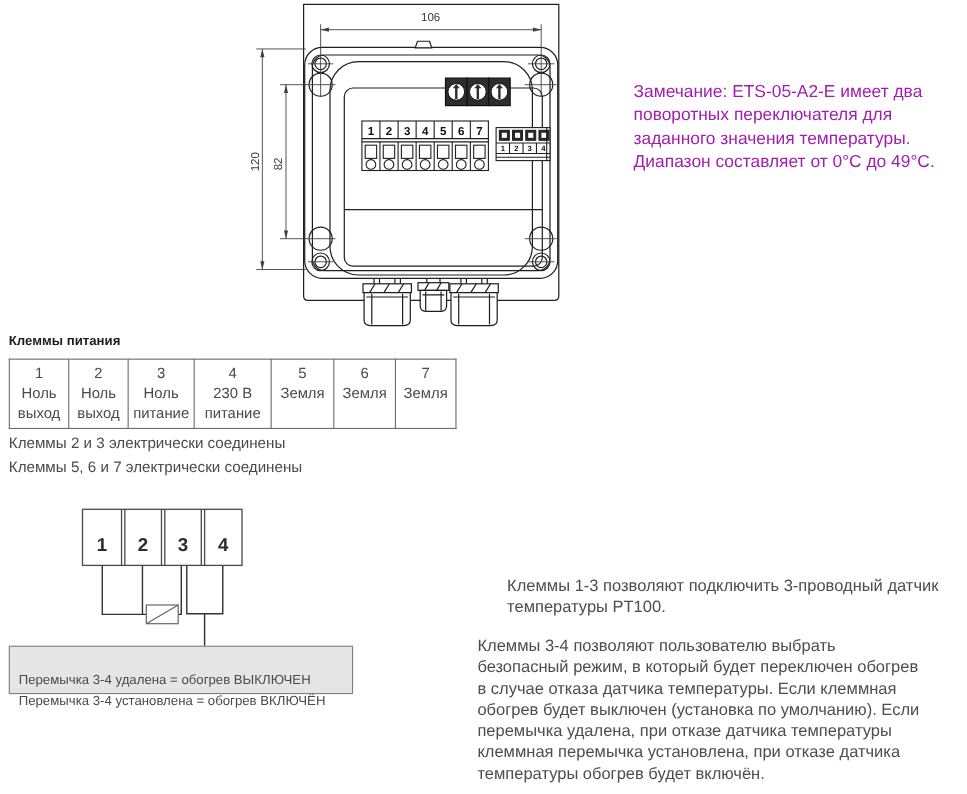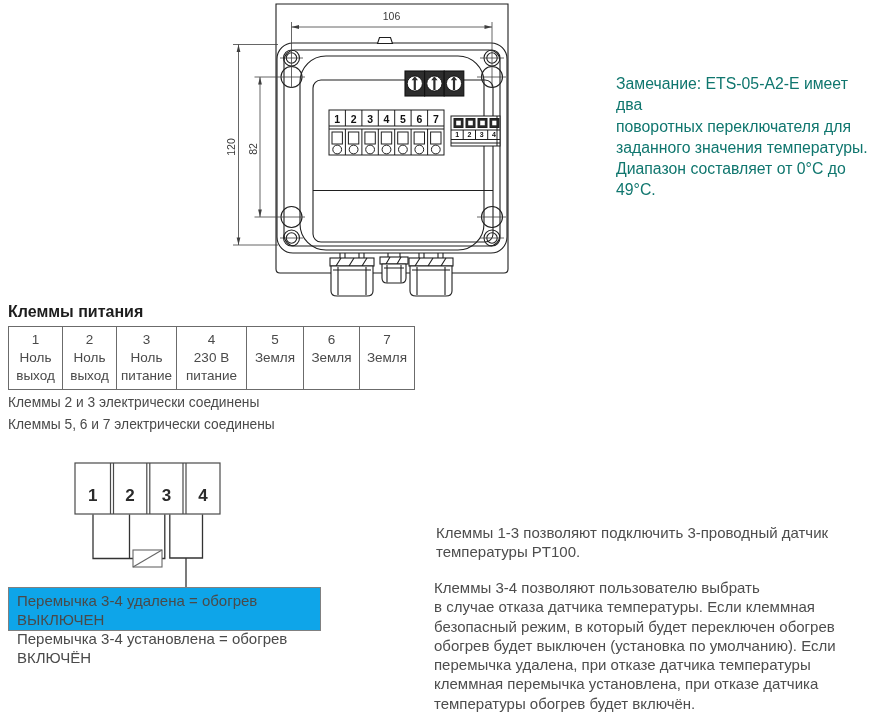--- a/index.html
+++ b/index.html
@@ -4,29 +4,29 @@
 <style>
   html,body{margin:0;padding:0;background:#fff;}
   #page{position:relative;width:879px;height:722px;background:#fff;
         font-family:"Liberation Sans","DejaVu Sans",sans-serif;color:#4d4d4d;overflow:hidden;}
   .abs{position:absolute;}
   svg text{font-family:"Liberation Sans","DejaVu Sans",sans-serif;}
   .dimtxt{font-size:10.5px;fill:#3a3a3a;}
   .blknum{font-size:10.5px;font-weight:700;fill:#111;}
   .blknum-sm{font-size:7px;font-weight:600;fill:#111;}
   .termnum{font-size:17px;font-weight:700;fill:#2b2b2b;}
-  h3.sec{margin:0;font-size:16px;font-weight:700;color:#1d1d1d;}
-  .note-line{font-size:15.8px;line-height:21.3px;color:#0f766e;margin-left:40px;}
+  h3.sec{margin:0;font-size:12px;font-weight:700;color:#1d1d1d;}
+  .note-line{font-size:15.8px;line-height:21.3px;color:#a21caf;}
   .body-line{font-size:15px;line-height:19.3px;color:#4d4d4d;}
   .small-note{font-size:13.8px;color:#4a4a4a;}
   table.pwr{border-collapse:collapse;table-layout:fixed;}
   table.pwr td{border:1px solid #6b6b6b;text-align:center;vertical-align:top;
                font-size:13.5px;line-height:18px;color:#4a4a4a;padding:4px 0 3px 0;height:55px;}
-  .jumper-box{border:1.2px solid #808080;box-sizing:border-box;padding:3px 8px;
-              font-size:15px;line-height:19px;color:#4a4a4a;background:#0ea5e9;}
+  .jumper-box{border:1.2px solid #808080;box-sizing:border-box;padding:21px 8px;
+              font-size:12px;line-height:19px;color:#4a4a4a;background:#e5e5e5;}
 </style>
 </head>
 <body>
 
 <div id="page">
 
   <svg class="abs" style="left:0;top:0" width="560" height="300" viewBox="0 0 560 300">
     <g fill="none" stroke="#1f1f1f" stroke-width="1.1">
 
       <path d="M276,4 H508 V269 Q508,273 504,273 H280 Q276,273 276,269 Z" fill="#fff"></path>
@@ -254,28 +254,28 @@
       <text class="termnum" x="166.4" y="501">3</text>
       <text class="termnum" x="203" y="501">4</text>
     </g>
   </svg>
 
   <div class="abs jumper-box" style="left:8px;top:587px;width:313px;height:44px">
     <div>Перемычка 3-4 удалена = обогрев ВЫКЛЮЧЕН</div>
     <div>Перемычка 3-4 установлена = обогрев ВКЛЮЧЁН</div>
   </div>
 
-  <div class="abs" style="left:436px;top:523px;width:418px">
+  <div class="abs" style="left:461px;top:523px;width:418px">
     <div class="body-line">Клеммы 1-3 позволяют подключить 3-проводный датчик</div>
     <div class="body-line">температуры PT100.</div>
   </div>
 
   <div class="abs" style="left:434px;top:578px;width:418px">
     <div class="body-line">Клеммы 3-4 позволяют пользователю выбрать</div>
+    <div class="body-line">безопасный режим, в который будет переключен обогрев</div>
     <div class="body-line">в случае отказа датчика температуры. Если клеммная</div>
-    <div class="body-line">безопасный режим, в который будет переключен обогрев</div>
     <div class="body-line">обогрев будет выключен (установка по умолчанию). Если</div>
     <div class="body-line">перемычка удалена, при отказе датчика температуры</div>
     <div class="body-line">клеммная перемычка установлена, при отказе датчика</div>
     <div class="body-line">температуры обогрев будет включён.</div>
   </div>
 
 </div>
 
 </body></html>

